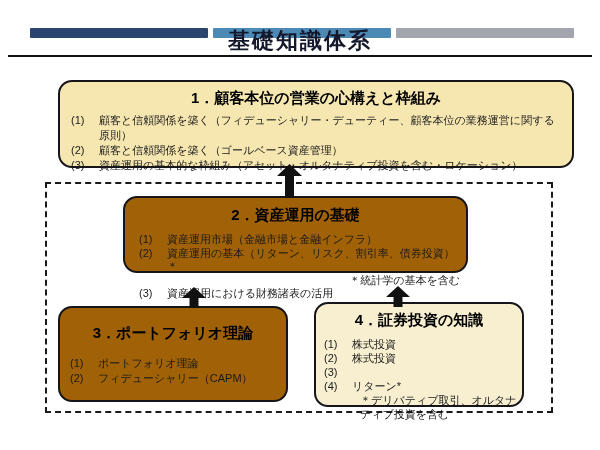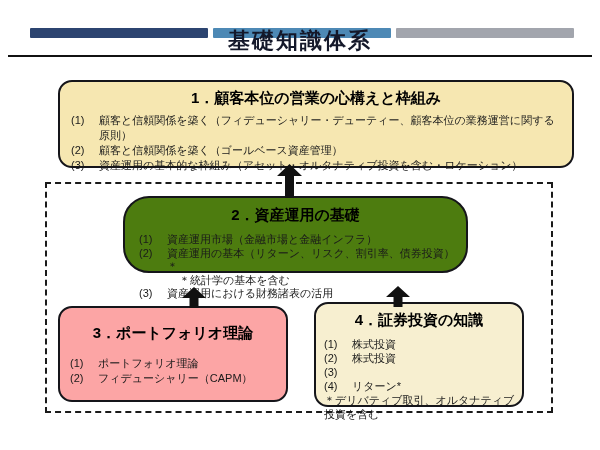--- a/index.html
+++ b/index.html
@@ -24,33 +24,33 @@
   .item .txt{flex:1 1 auto;}
   .sub{display:block;}
 
   #box1{left:42px;top:80px;width:516px;height:88px;background:#F6E7B1;margin-left:16px;}
   #box1 .btitle{padding-top:7px;}
   #box1 .items{padding:5px 8px 0 11px;line-height:15px;}
 
   .dashed-frame{position:absolute;left:45px;top:182px;width:508px;height:231px;
     border:2px dashed #1A1A1A;box-sizing:border-box;z-index:1;}
 
-  #box2{left:123px;top:196px;width:345px;height:77px;background:#4d7c0f;border-radius:26px;}
+  #box2{left:123px;top:196px;width:345px;height:77px;background:#a16207;}
   #box2 .btitle{padding-top:8px;}
   #box2 .items{padding:8px 6px 0 14px;line-height:13.5px;}
-  #box2 .sub{margin-left:40px;}
+  #box2 .sub{margin-left:40px;text-align:right;}
 
-  #box3{left:58px;top:306px;width:230px;height:96px;background:#fca5a5;}
+  #box3{left:58px;top:306px;width:230px;height:96px;background:#a16207;}
   #box3 .btitle{padding-top:16px;}
   #box3 .items{padding:13px 4px 0 10px;line-height:15px;}
 
   #box4{left:314px;top:302px;width:210px;height:105px;background:#F7EFD0;}
   #box4 .btitle{padding-top:7px;}
   #box4 .items{padding:7px 2px 0 8px;line-height:14px;}
-  #box4 .sub{}
+  #box4 .sub{margin-left:36px;}
 
   .arrow{position:absolute;z-index:4;line-height:0;}
   #arrow1{left:277px;top:164px;}
   #arrow2{left:182px;top:287px;}
   #arrow3{left:386px;top:286px;}
 </style>
 </head>
 <body>
 
 <div class="stage">

